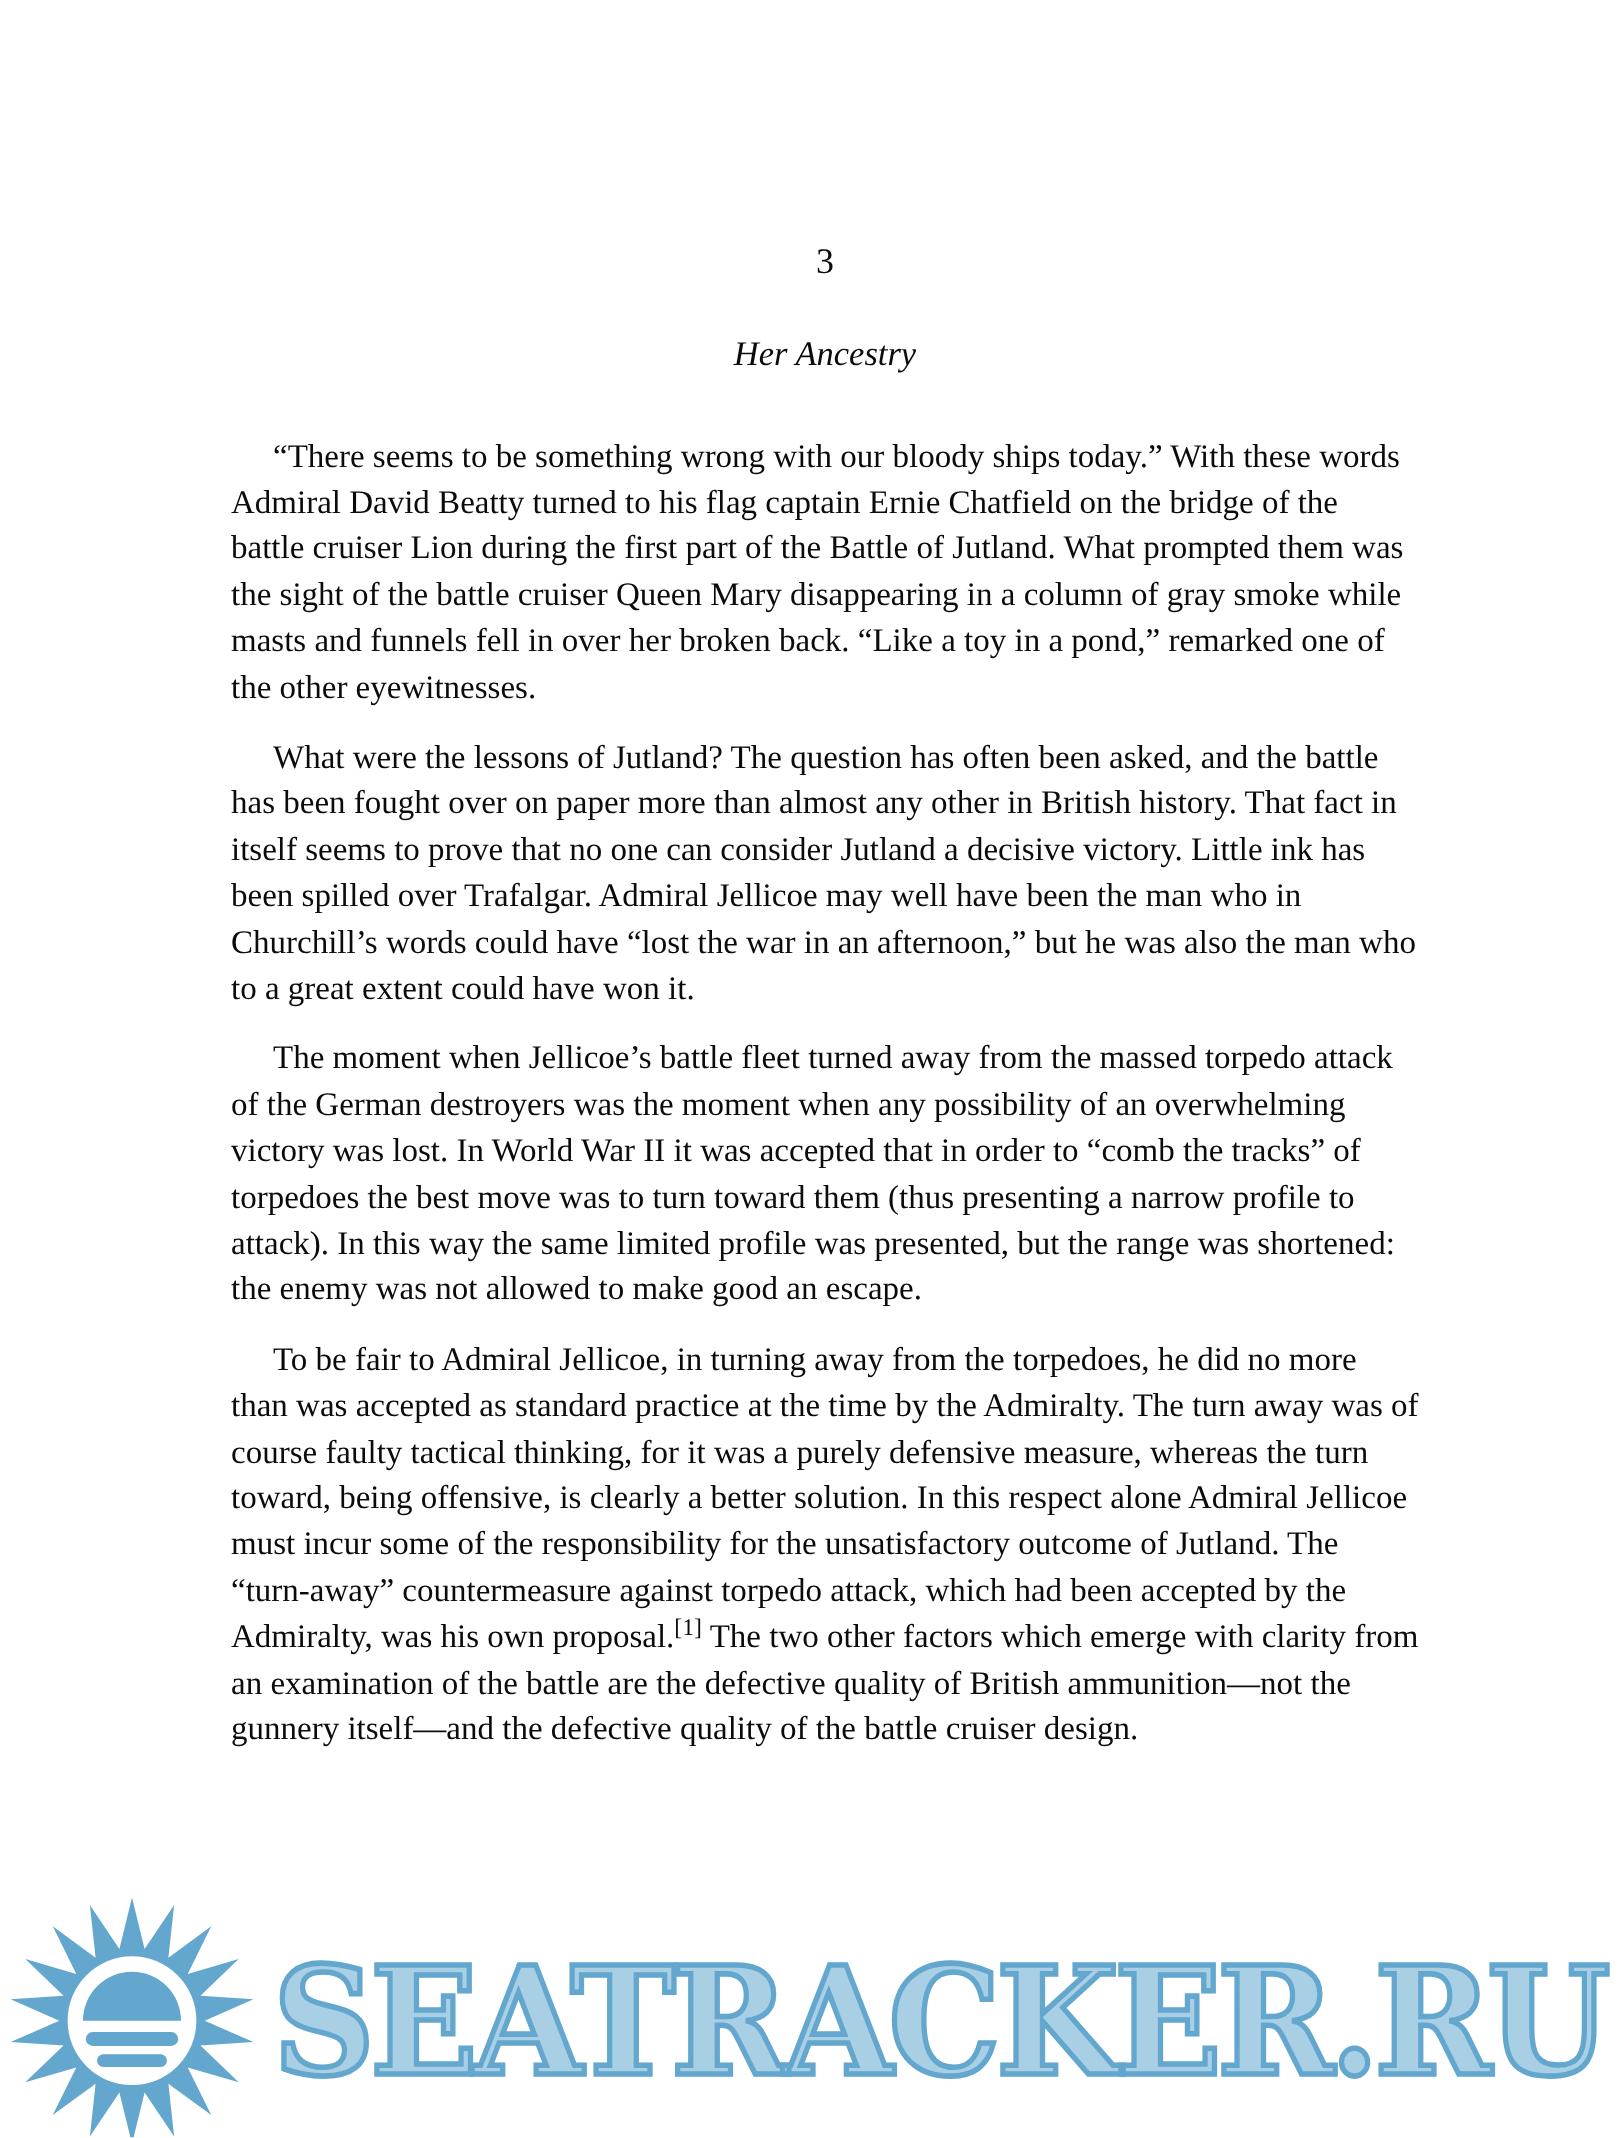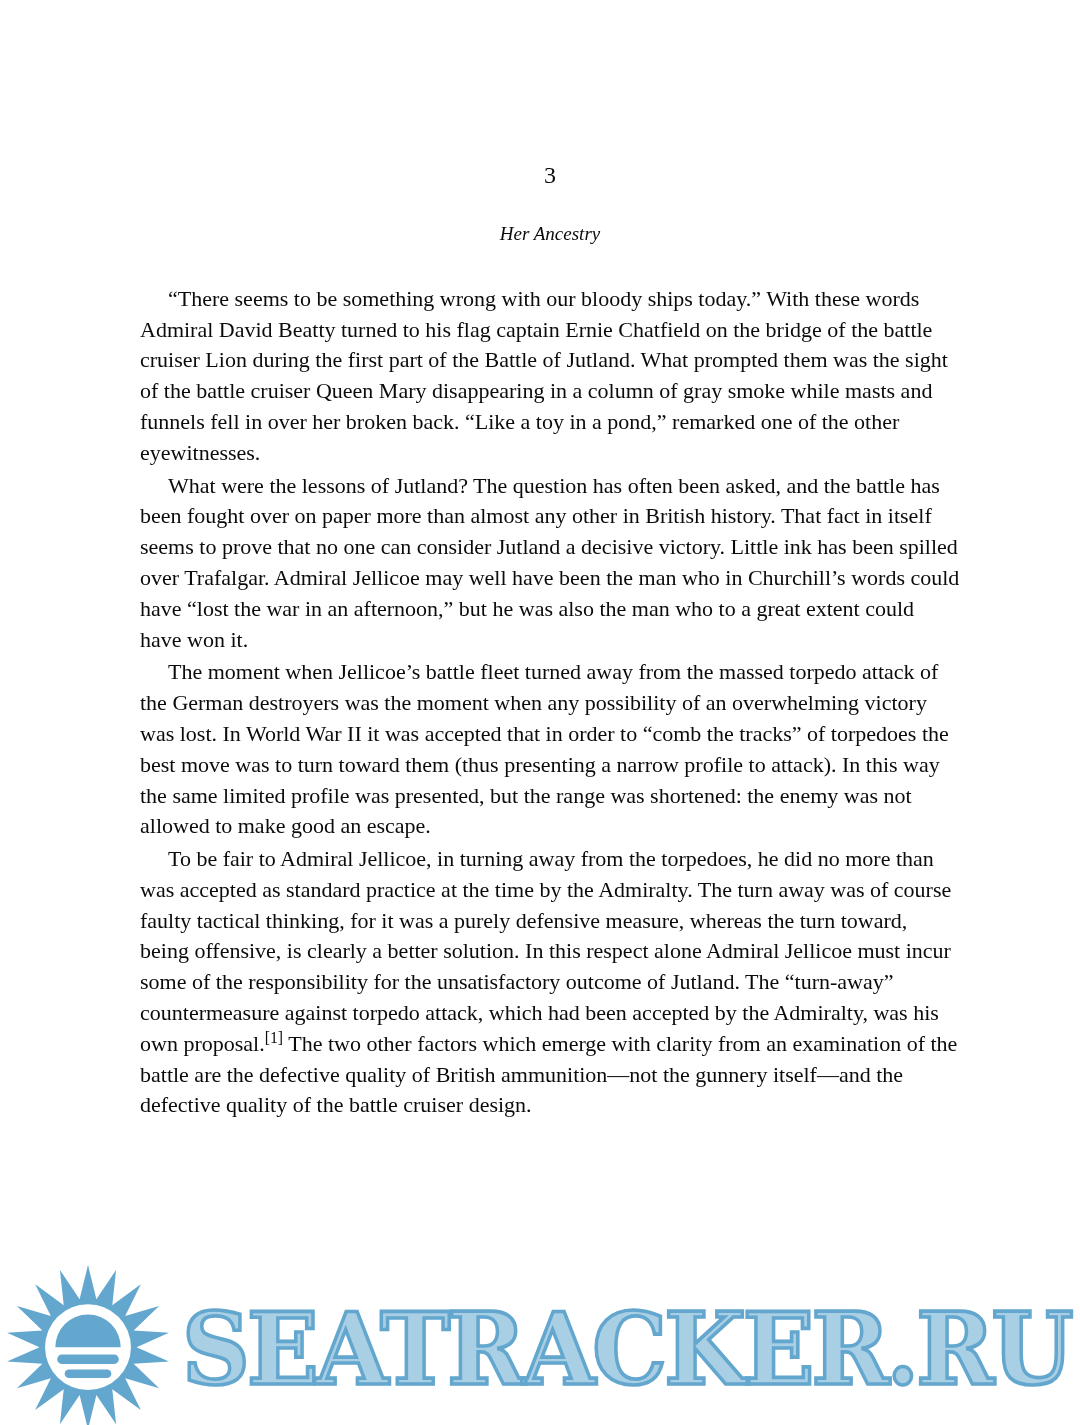--- a/index.html
+++ b/index.html
@@ -25,32 +25,32 @@
     padding-top: 160px;
   }
   .chapter-number {
     text-align: center;
     font-size: 24px;
     line-height: 1.25;
   }
   .chapter-title {
     text-align: center;
     font-style: italic;
-    font-size: 19px;
+    font-size: 23px;
     line-height: 1.25;
     margin-top: 32px;
   }
   .body-text {
     margin-top: 38px;
     font-size: 22px;
     line-height: 30.8px;
     text-align: left;
   }
   .body-text p {
-    margin: 2px;
+    margin: 16px;
     text-indent: 28px;
   }
   sup.footnote-ref {
     font-size: 0.72em;
     line-height: 0;
     vertical-align: super;
     cursor: pointer;
   }
   
   .watermark {

